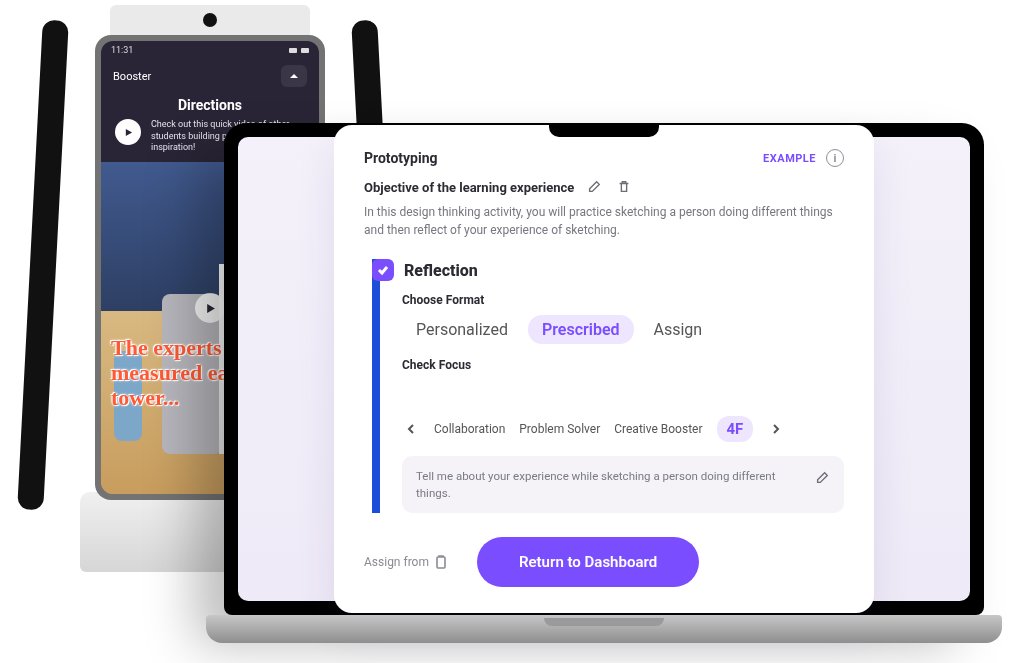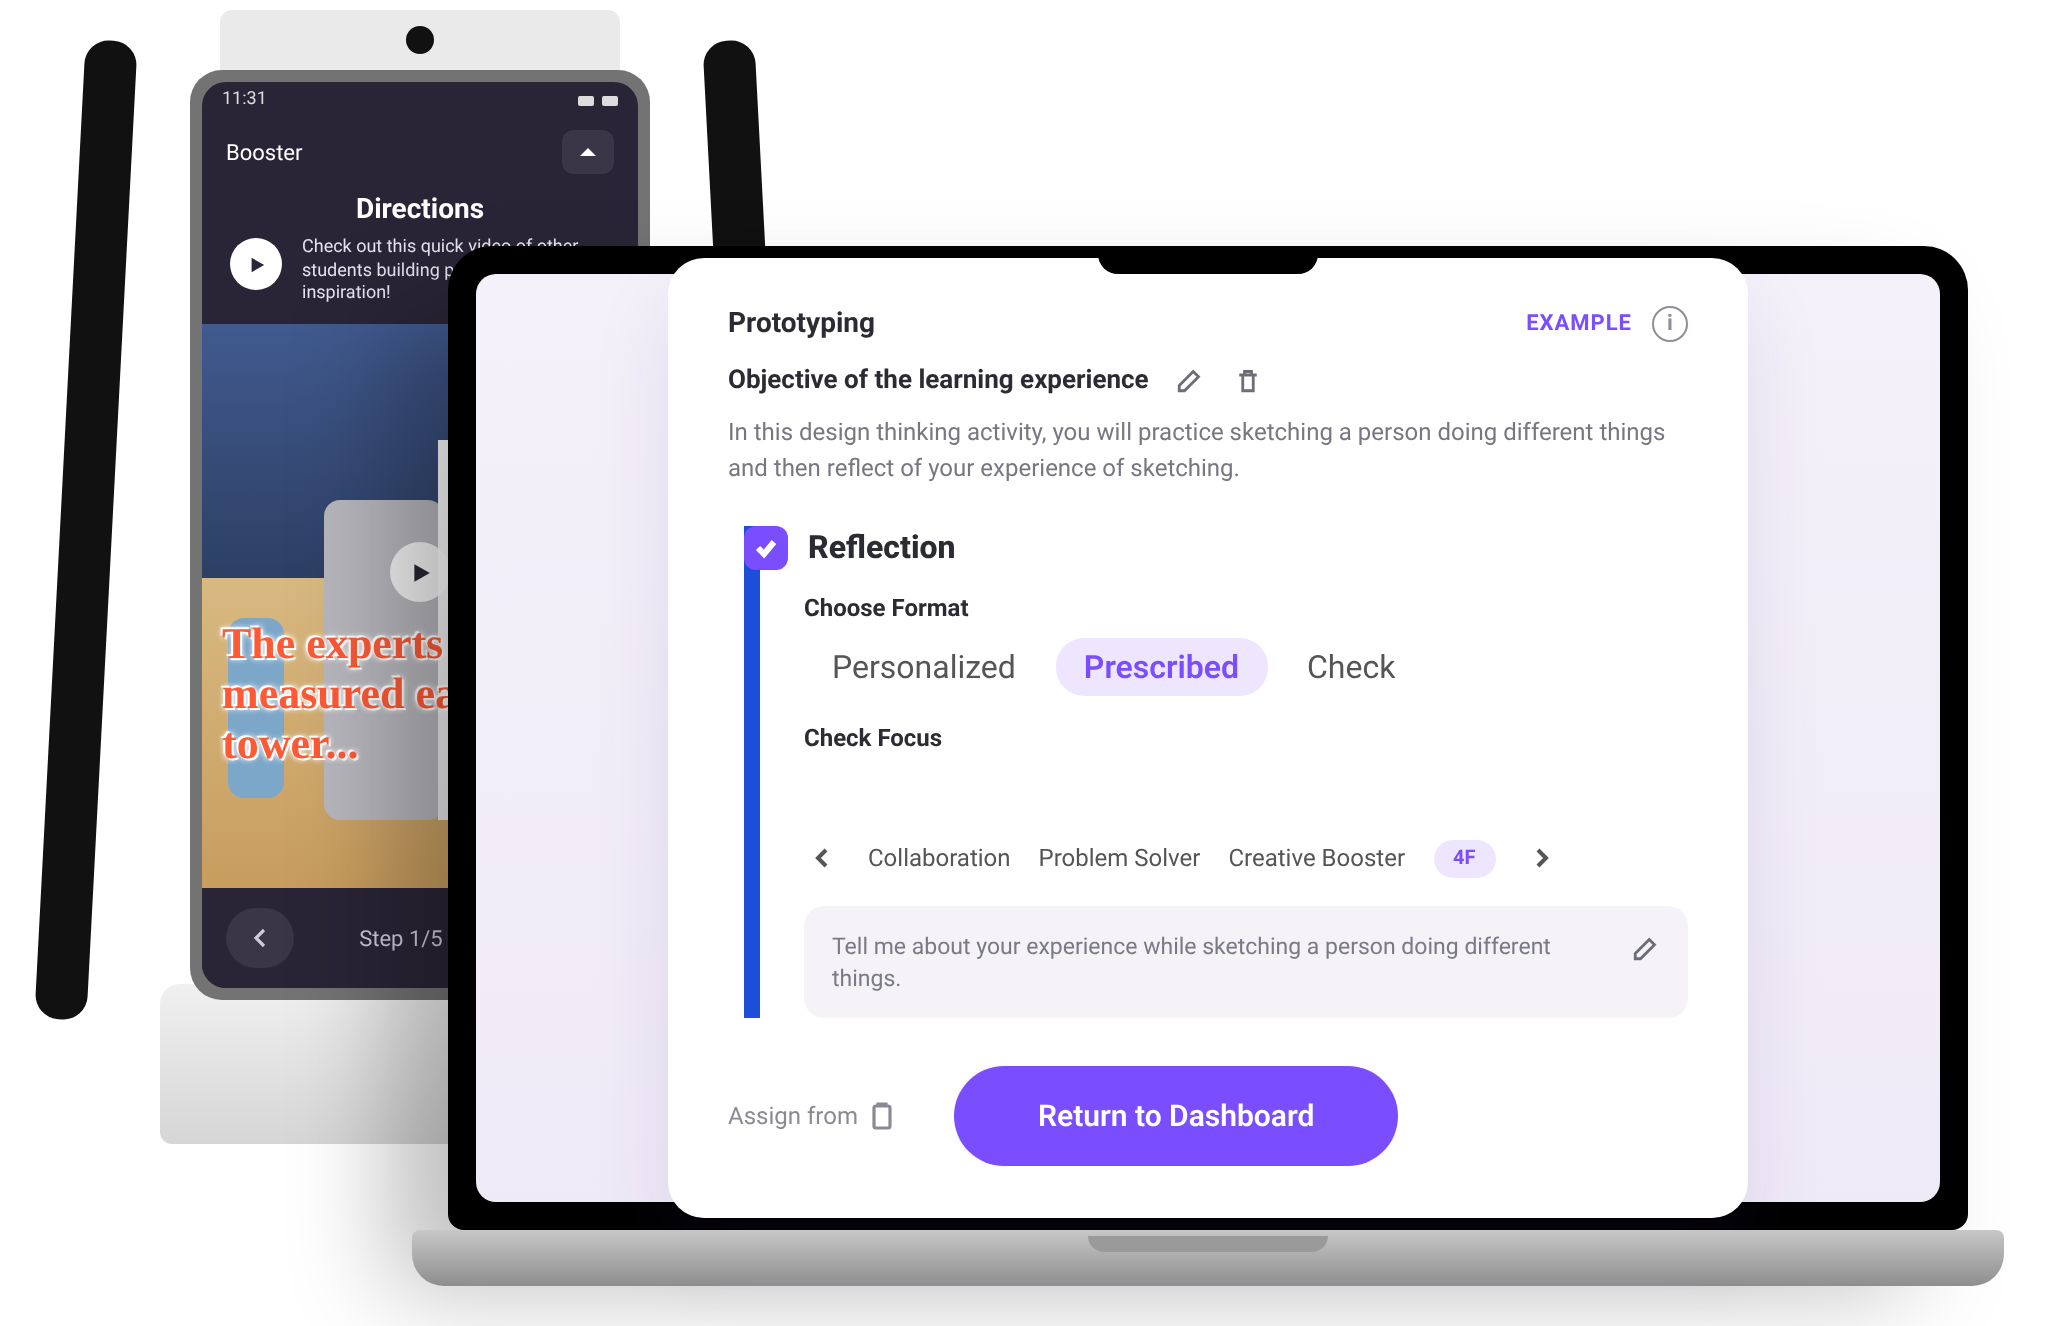--- a/index.html
+++ b/index.html
@@ -95,21 +95,21 @@
   .reflection-title { font-weight:800; font-size:16px; color:#2b2b33; }
   .sub-block { padding-left:22px; margin-bottom:14px; }
   .sub-label { font-weight:700; font-size:12px; margin-bottom:8px; }
   .pill-row { display:flex; align-items:center; gap:6px; font-size:16px; color:#555; }
   .pill { padding:5px 14px; border-radius:14px; cursor:pointer; }
   .pill.active { background:#eee6ff; color:#7a4dff; font-weight:600; }
   .focus-row { display:flex; align-items:center; gap:14px; font-size:12px; color:#555;margin-top:44px; }
   .arrow-btn { width:18px; height:18px; display:flex; align-items:center; justify-content:center; cursor:pointer; }
   .arrow-btn svg { width:8px; height:10px; stroke:#555; fill:none; stroke-width:2; }
   .focus-opt { cursor:pointer; }
-  .tag-pill { background:#eee6ff; color:#7a4dff; font-weight:700; font-size:10px; padding:4px 10px; border-radius:12px; }
+  .tag-pill { background:#eee6ff; color:#7a4dff; font-weight:700; font-size:15px; padding:4px 10px; border-radius:12px; }
   .prompt-box { margin-left:22px; background:#f5f3f8; border-radius:10px; padding:12px 44px 12px 14px; position:relative; font-size:11.5px; color:#7a7a85; line-height:1.4; }
   .prompt-edit { position:absolute; right:12px; top:12px; }
   .card-foot { display:flex; align-items:center; gap:22px; margin-top:24px; }
   .assign-from { display:flex; align-items:center; gap:6px; font-size:12px; color:#8a8a93; }
   .assign-from svg { width:12px; height:14px; stroke:#8a8a93; fill:none; stroke-width:1.6; }
   .cta-btn { flex:none; margin-left:8px; padding:16px 42px; background:#7a4dff; color:#fff; border:none; border-radius:30px; font-size:15px; font-weight:600; cursor:pointer; }
 </style>
 </head>
 <body>
 
@@ -161,29 +161,20 @@
         <div class="tower"></div>
         <div class="person p3"></div>
         <div class="vid-play-center">
           <svg viewBox="0 0 10 10">
               <path d="M2 1 L9 5 L2 9 Z"></path>
             </svg>
         </div>
         <div class="caption-overlay">The experts measured each tower...</div>
       </div>
 
-      <div class="nav-row">
-        <div class="back-pill">
-          <svg viewBox="0 0 10 10">
-              <path d="M7 1 L3 5 L7 9" stroke="#cfcad9" fill="none" stroke-width="1.6"></path>
-            </svg>
-        </div>
-        <div class="step-label">Step 1/5</div>
-        <div class="next-pill">Next</div>
-      </div>
 
     </div>
   </div>
 </div>
 
 <div class="laptop">
   <div class="laptop-bezel">
     <div class="laptop-notch"></div>
     <div class="laptop-screen">
 
@@ -221,21 +212,21 @@
                 </svg>
             </span>
             <span class="reflection-title">Reflection</span>
           </div>
 
           <div class="sub-block">
             <div class="sub-label">Choose Format</div>
             <div class="pill-row">
               <span class="pill">Personalized</span>
               <span class="pill active">Prescribed</span>
-              <span class="pill">Check</span>
+              <span class="pill">Assign</span>
             </div>
           </div>
 
           <div class="sub-block">
             <div class="sub-label">Check Focus</div>
             <div class="focus-row">
               <span class="arrow-btn">
                 <svg viewBox="0 0 8 10">
                     <path d="M6 1 L2 5 L6 9"></path>
                   </svg>

